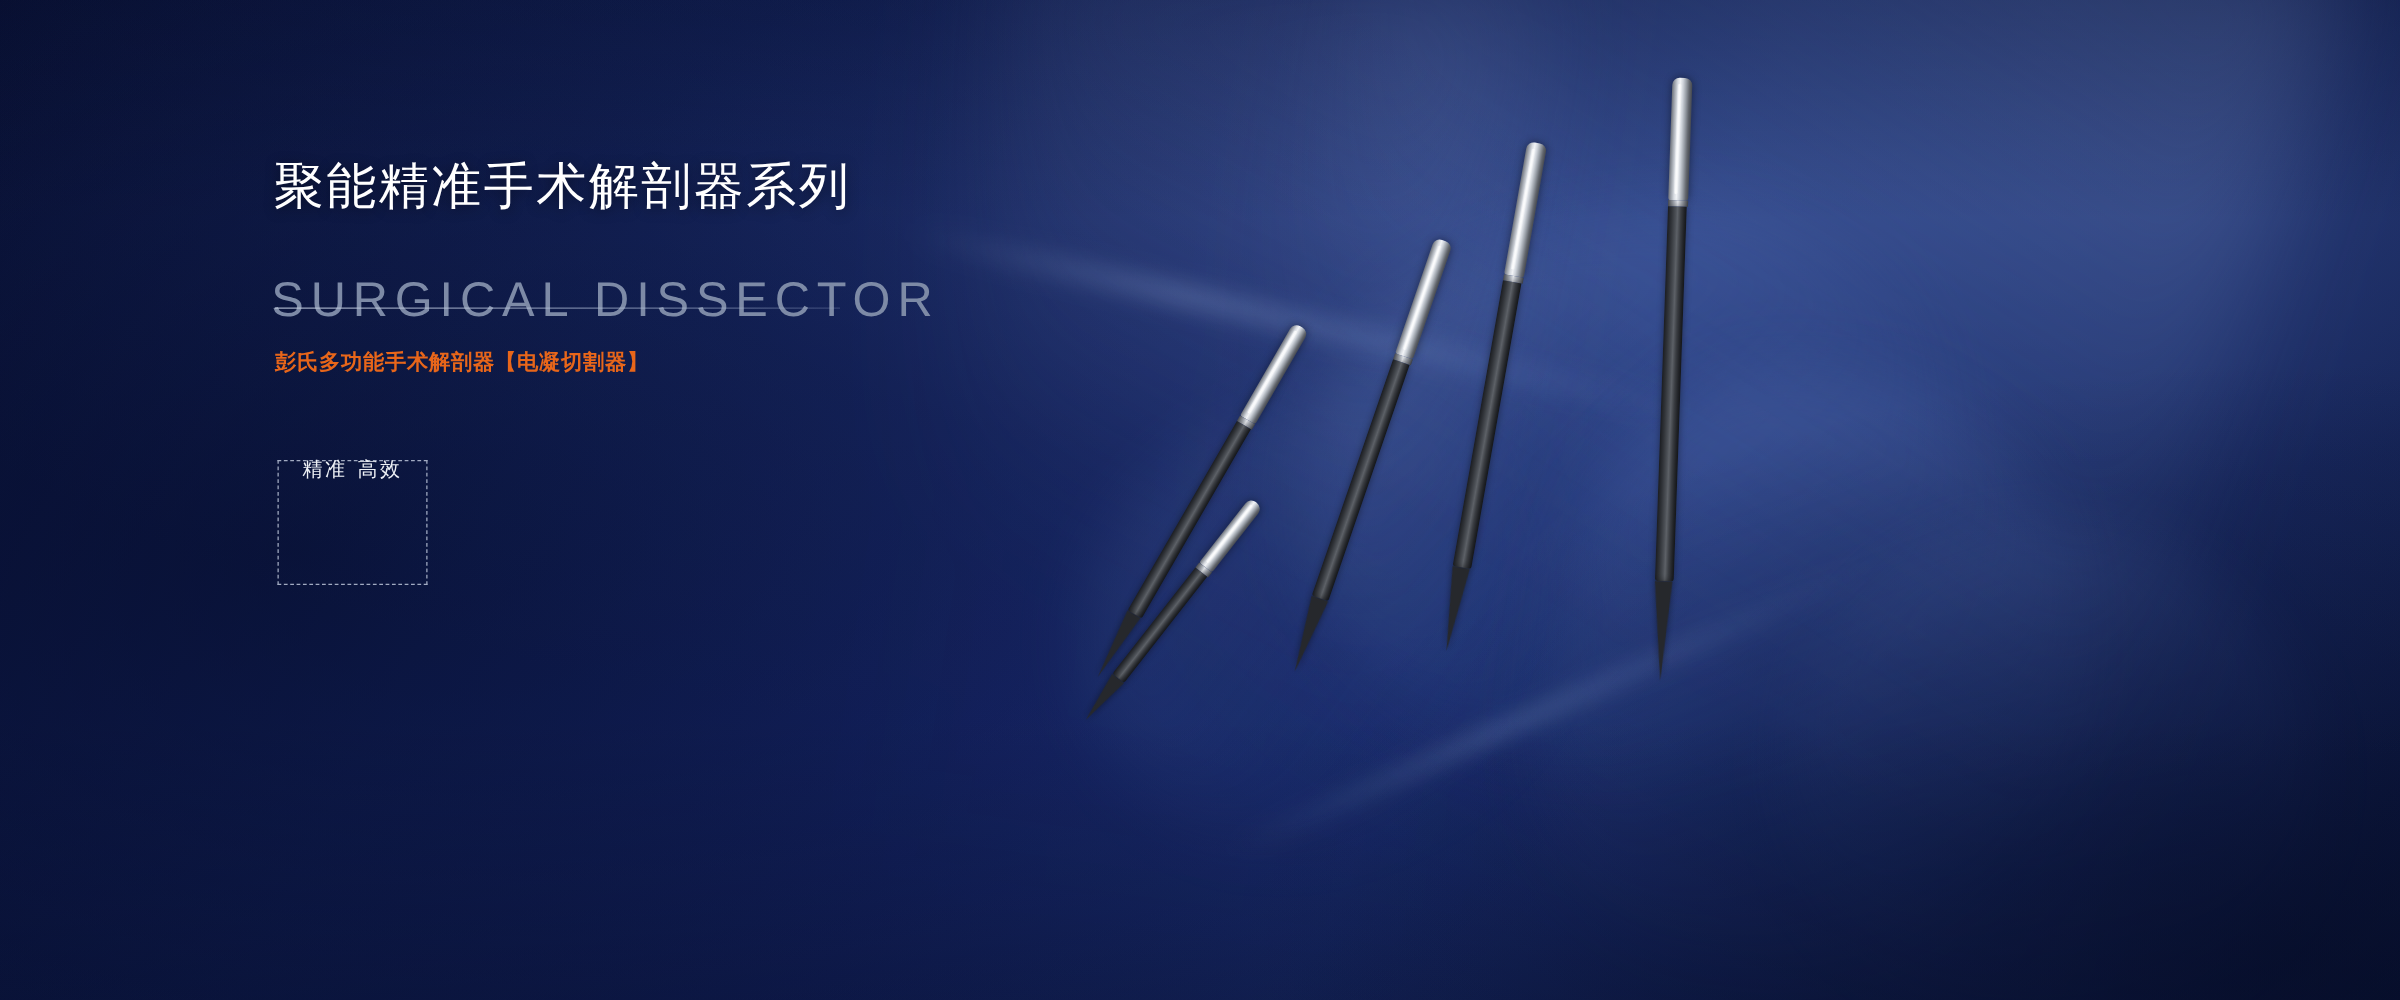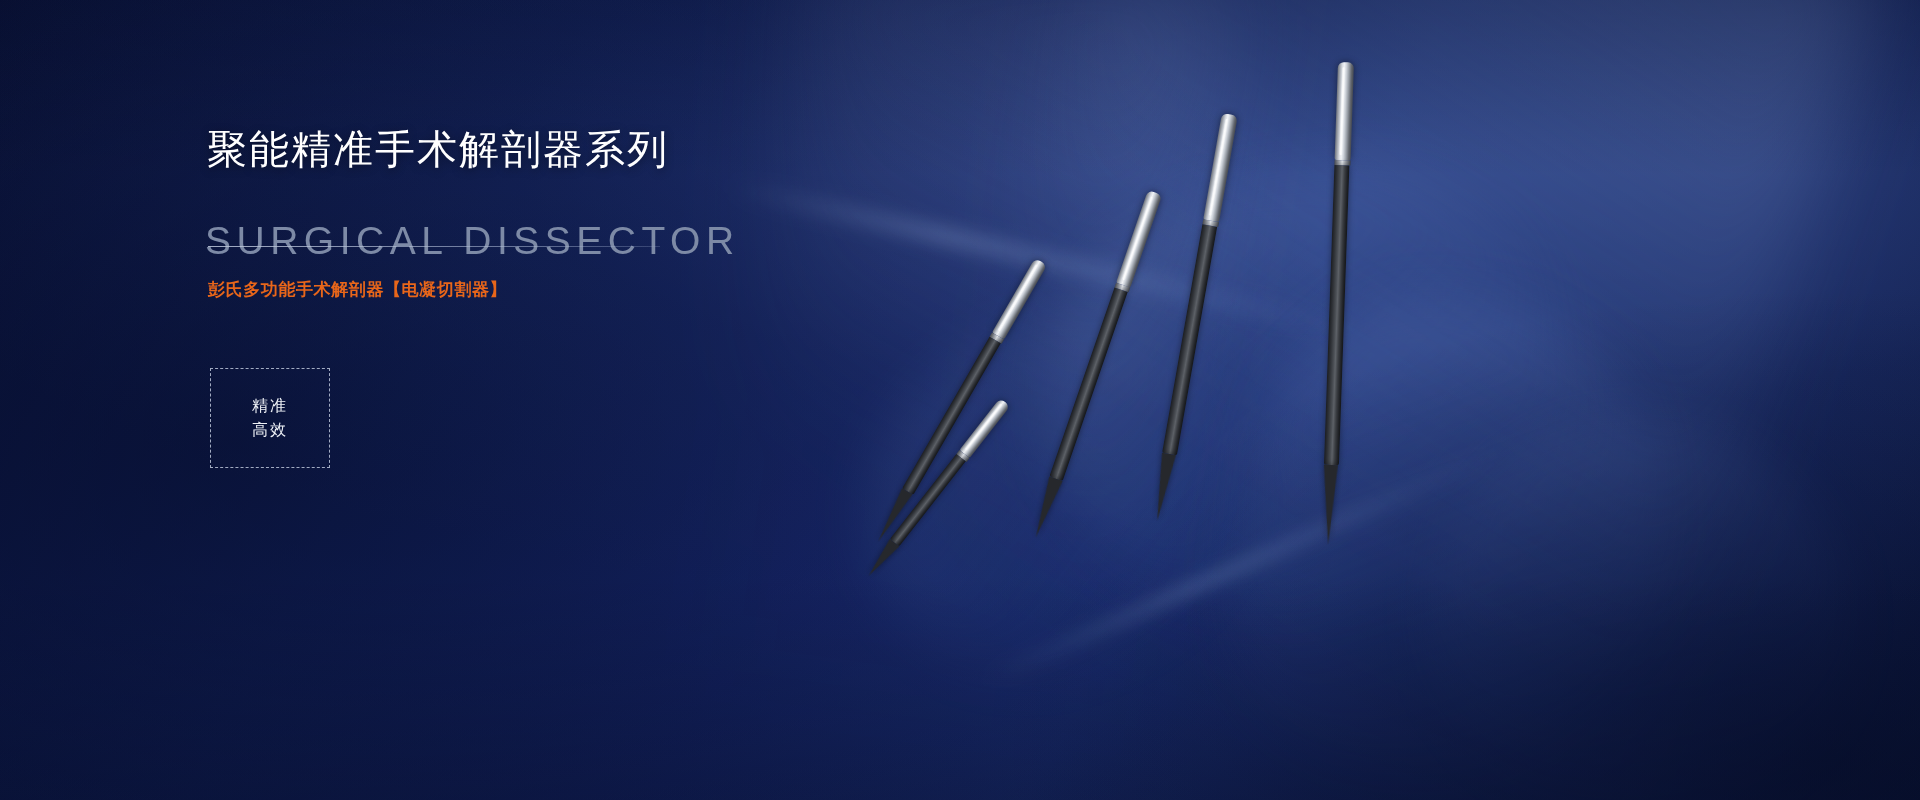--- a/index.html
+++ b/index.html
@@ -108,21 +108,21 @@
     border-top:solid #26282c;
     filter:drop-shadow(0 0 3px rgba(0,0,0,.45));
   }
   .inst-gloss{
     position:absolute; top:0; left:0;
     background:linear-gradient(90deg, rgba(255,255,255,0) 0%, rgba(255,255,255,.85) 42%, rgba(255,255,255,0) 100%);
     border-radius:4px;
   }
 
   
-  .content{ position:absolute; left:0; top:0; width:760px; height:800px; }
+  .content{ position:absolute; left:12px; top:0; width:760px; height:800px; }
 
   .title-cn{
     position:absolute; left:207px; top:125px;
     font-size:40px; font-weight:400; color:#ffffff;
     letter-spacing:2px; line-height:1.2;
     text-shadow:0 2px 10px rgba(0,0,0,.45);
     white-space:nowrap;
   }
   .title-en{
     position:absolute; left:205px; top:178px;
@@ -143,22 +143,22 @@
     white-space:nowrap;
   }
 
   .features{
     position:absolute; left:210px; top:368px;
     display:flex; gap:28px;
   }
   .feature-box{
     width:120px; height:100px;
     border:1px dashed rgba(205,214,232,.78);
-    display:flex; flex-direction:column;
-    align-items:center; justify-content:center;
+    display:flex; 
+    justify-content:center;
     gap:8px;
   }
   .feature-box .line{
     font-size:16px; color:#eef1f6; letter-spacing:2px; line-height:1;
   }
 </style>
 </head>
 <body>
 
 <div id="banner">

